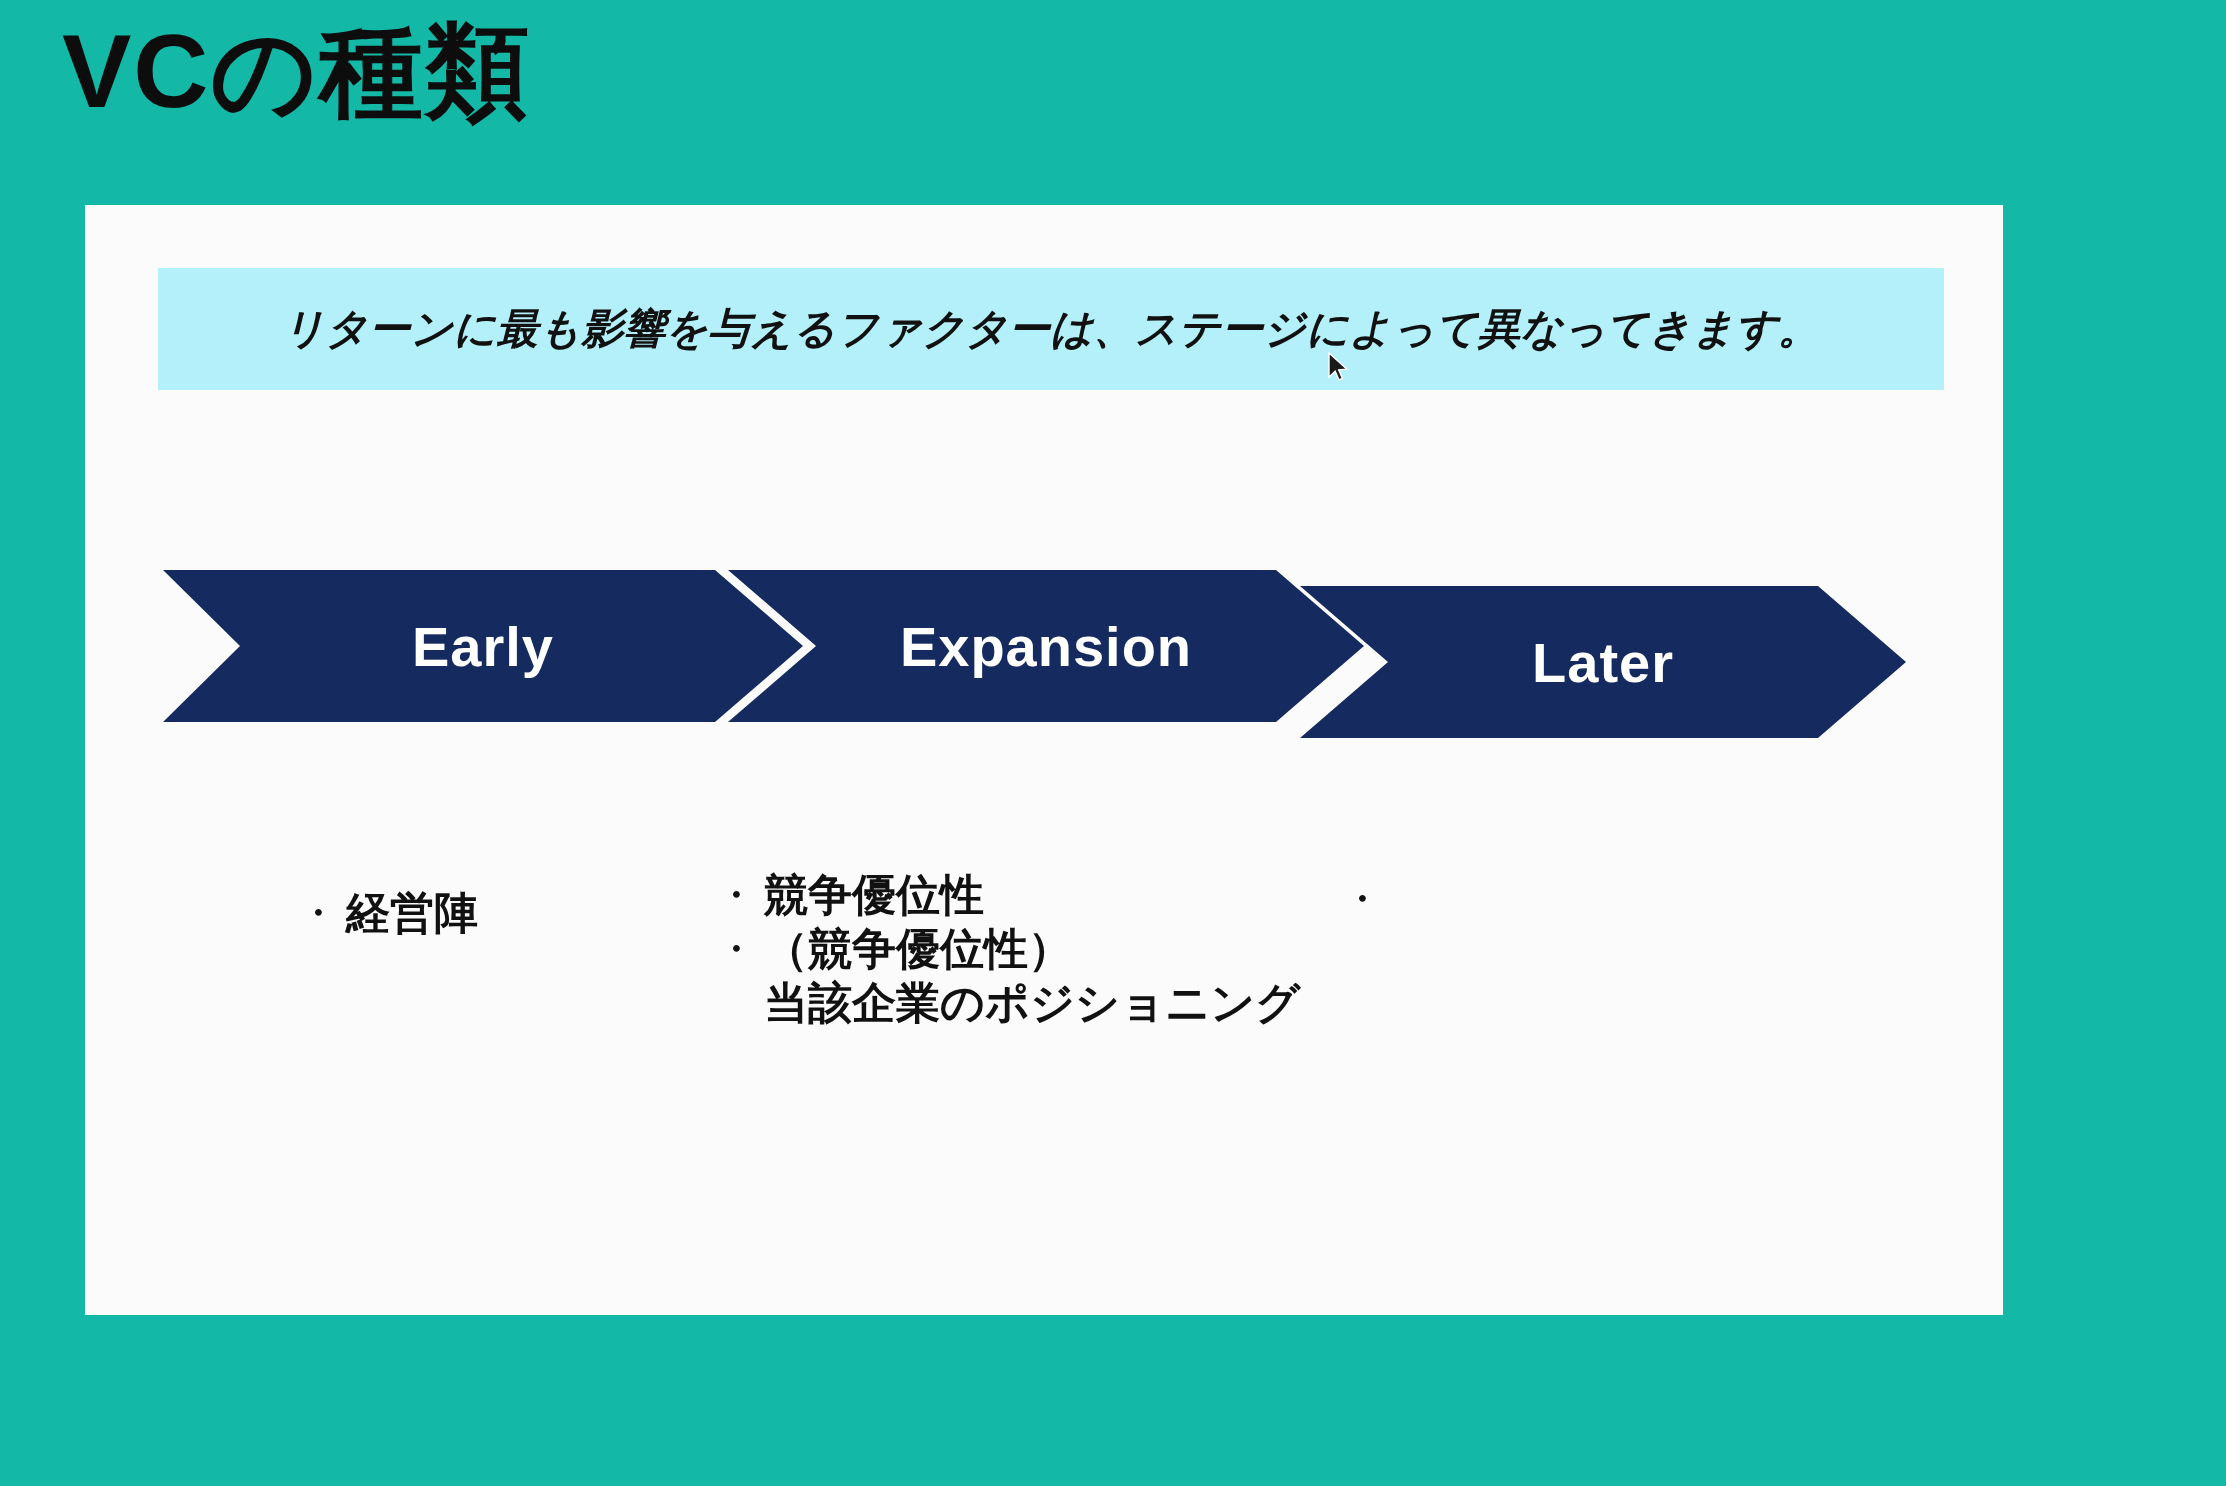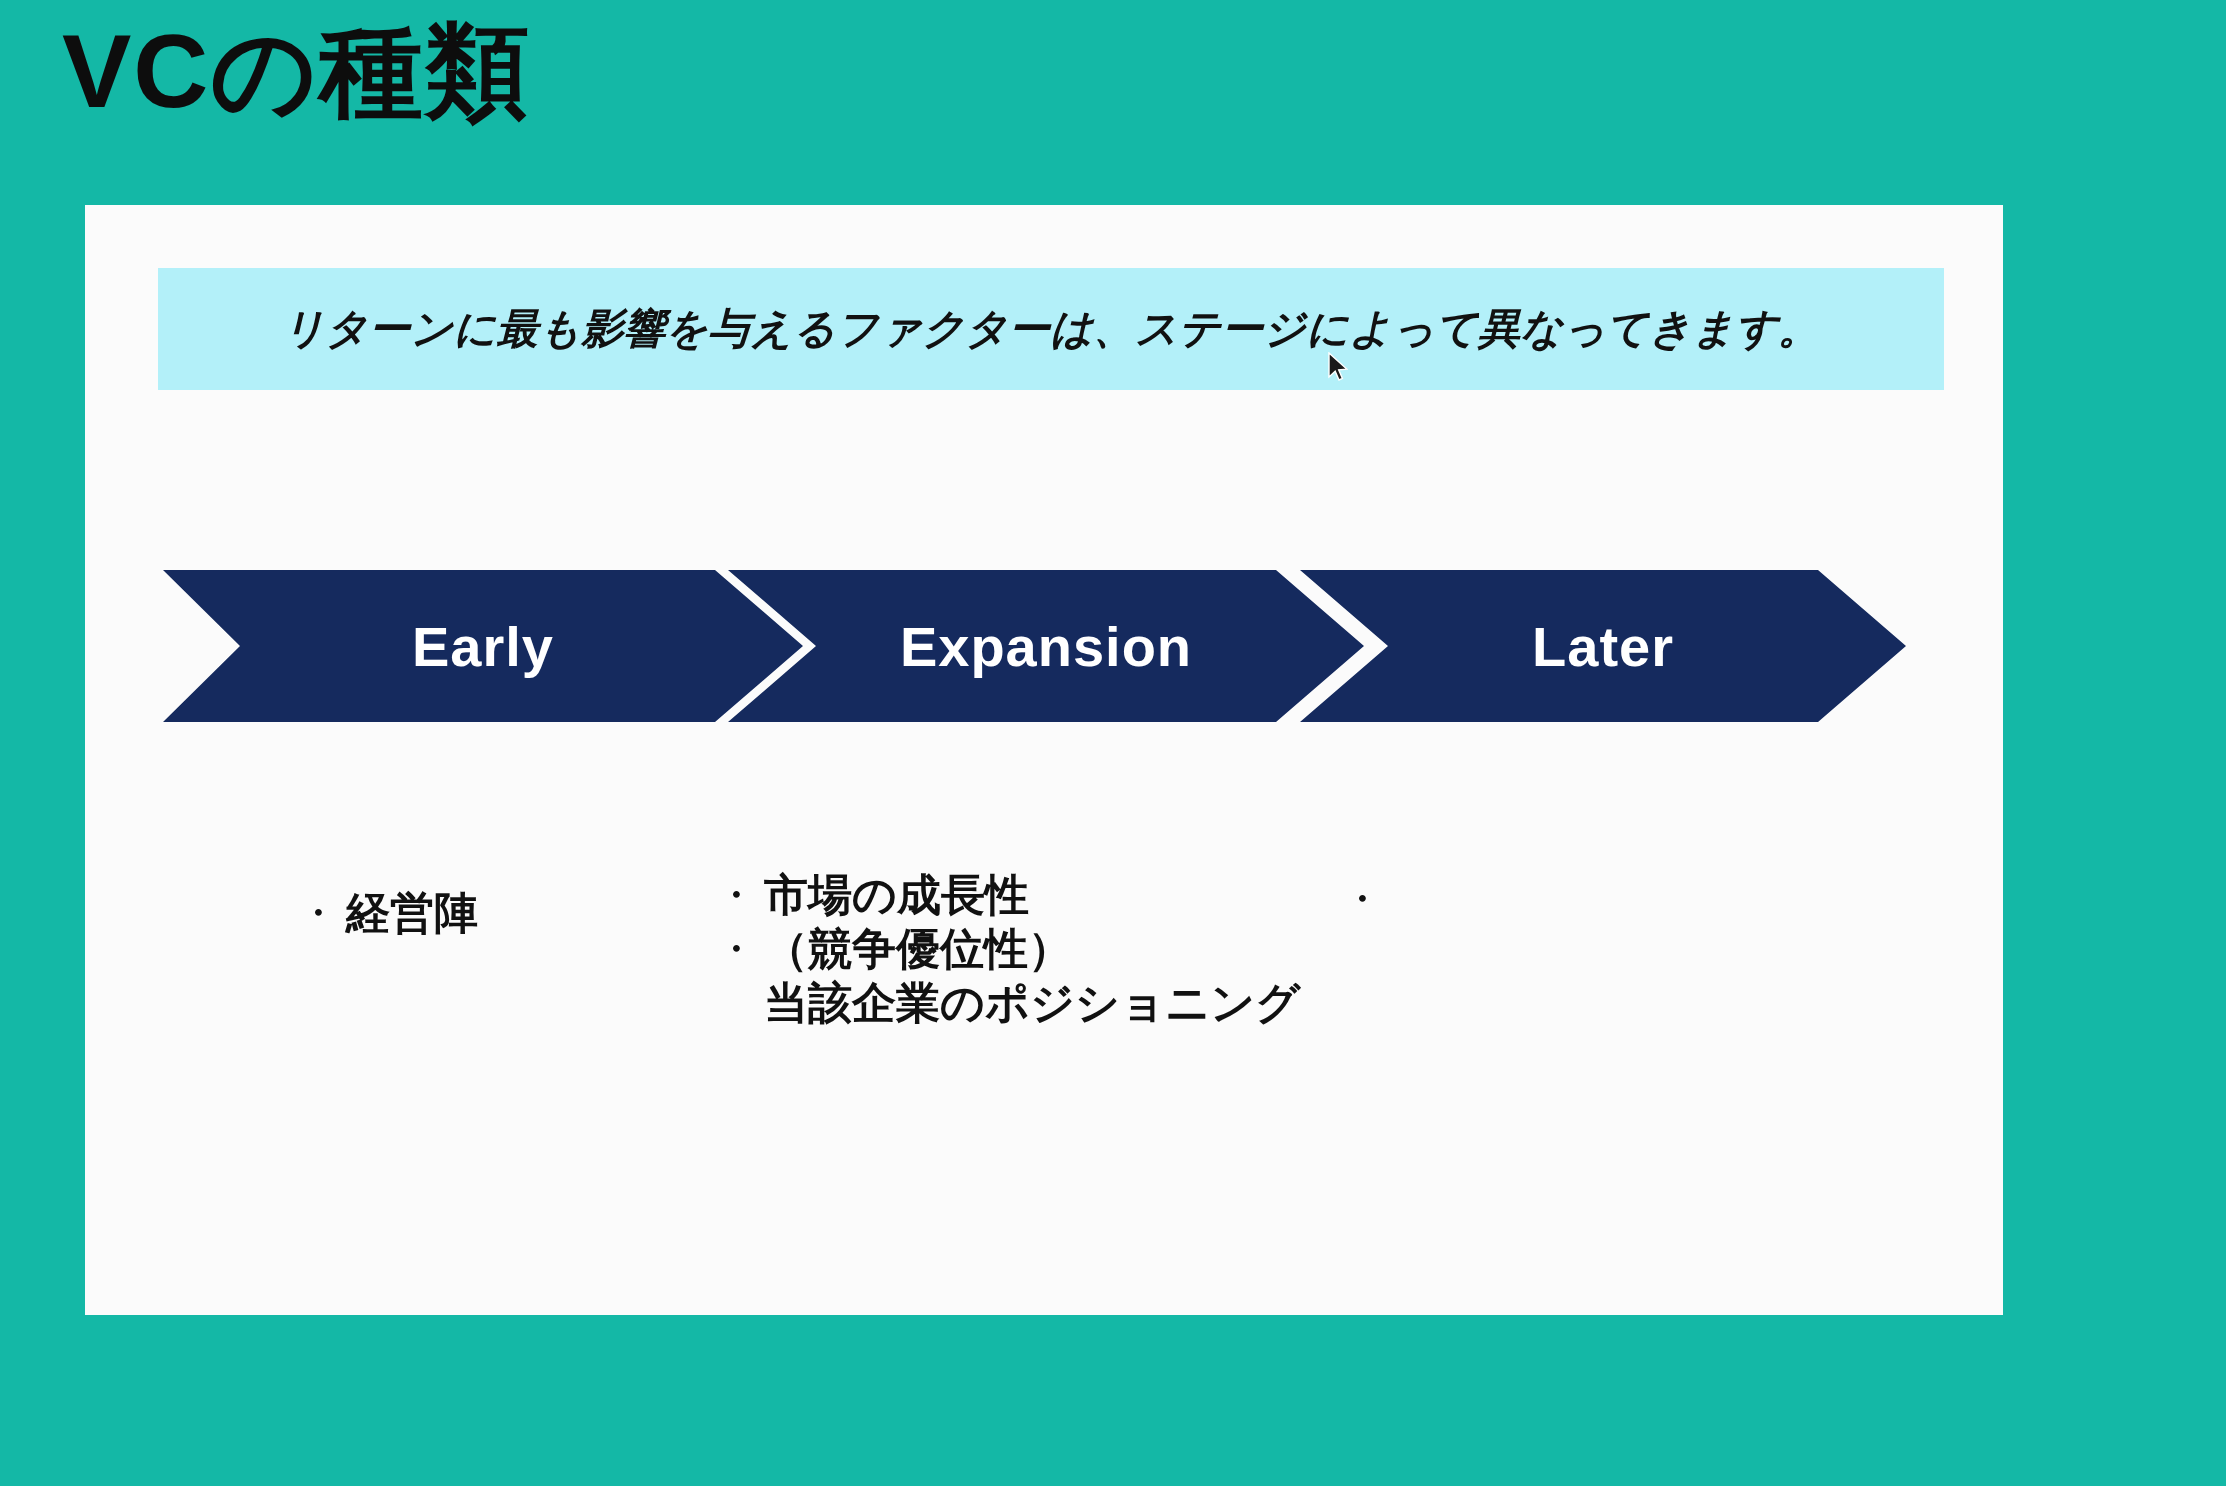--- a/index.html
+++ b/index.html
@@ -58,21 +58,21 @@
     top: 570px;
     height: 152px;
     background: var(--chevron-fill, #152a5e);
     clip-path: polygon(0 0, calc(100% - 88px) 0, 100% 50%, calc(100% - 88px) 100%, 0 100%, 88px 50%);
     display: flex;
     align-items: center;
     justify-content: center;
   }
   .chevron-early    { left: 163px;  width: 640px; clip-path: polygon(0 0, calc(100% - 88px) 0, 100% 50%, calc(100% - 88px) 100%, 0 100%, 77px 50%); }
   .chevron-expansion{ left: 728px;  width: 636px; justify-content: center; }
-  .chevron-later    { left: 1300px; width: 606px; }
+  .chevron-later    { left: 1300px; width: 606px; margin-top: 16px; }
   .chevron-label {
     color: var(--chevron-label, #ffffff);
     font-size: 56px;
     font-weight: bold;
     letter-spacing: 1px;
   }
   .bullet-col {
     position: absolute;
     font-size: 44px;
     font-weight: bold;
@@ -128,21 +128,21 @@
       <div class="bullet-lines">
         <div>経営陣</div>
       </div>
     </div>
   </div>
 
   <div class="bullet-col col-2">
     <div class="bullet-item">
       <span class="bullet-marker">・</span>
       <div class="bullet-lines">
-        <div>市場の成長性</div>
+        <div>競争優位性</div>
       </div>
     </div>
     <div class="bullet-item">
       <span class="bullet-marker">・</span>
       <div class="bullet-lines">
         <div>（競争優位性）</div>
         <div>当該企業のポジショニング</div>
       </div>
     </div>
   </div>

